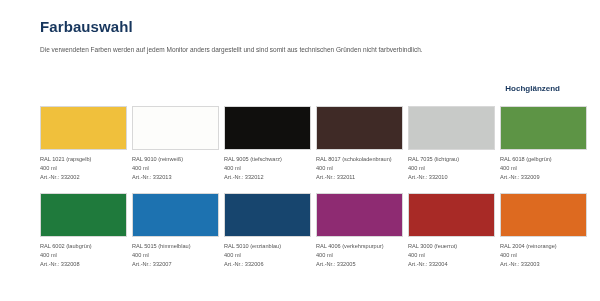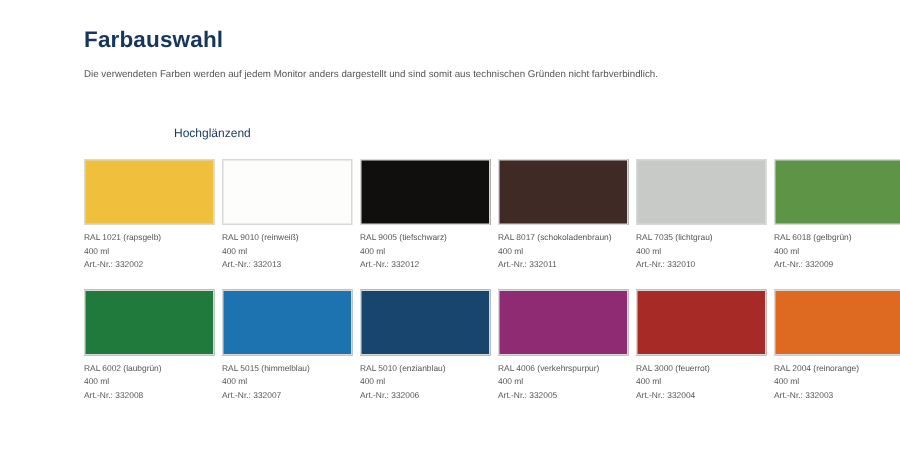--- a/index.html
+++ b/index.html
@@ -12,40 +12,41 @@
     background: #ffffff;
     font-family: "Liberation Sans", sans-serif;
     color: #4a4a4a;
     overflow: hidden;
   }
   .page {
     position: relative;
     width: 600px;
     height: 293px;
     box-sizing: border-box;
-    padding: 18px 40px 0 56px;
+    padding: 18px 40px 0 40px;
   }
   .page-title {
     font-size: 15px;
     font-weight: bold;
     color: #17365d;
     margin: 0 0 11px 0;
     letter-spacing: 0.1px;
   }
   .intro {
     font-size: 6.5px;
     line-height: 1.35;
     color: #555555;
     margin: 0;
   }
   .section-title {
     font-size: 8px;
-    font-weight: normal;
+    font-weight: bold;
     color: #17365d;
     margin: 29px 0 0 60px;
+    text-align: right;
   }
   .grid {
     margin-top: 13px;
     display: grid;
     grid-template-columns: repeat(6, 87px);
     column-gap: 5px;
     row-gap: 0px;
   }
   .swatch-cell {
     width: 87px;

